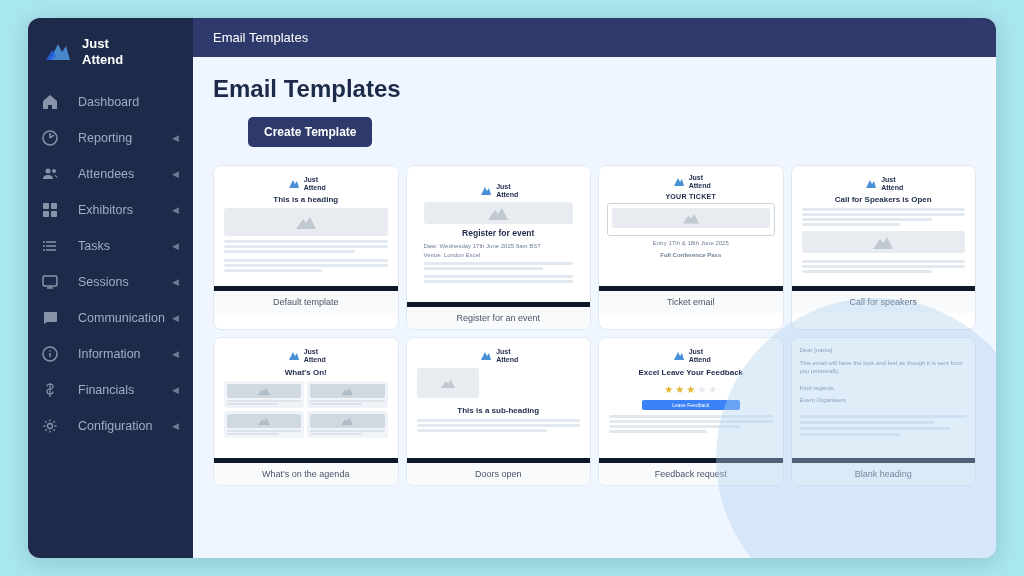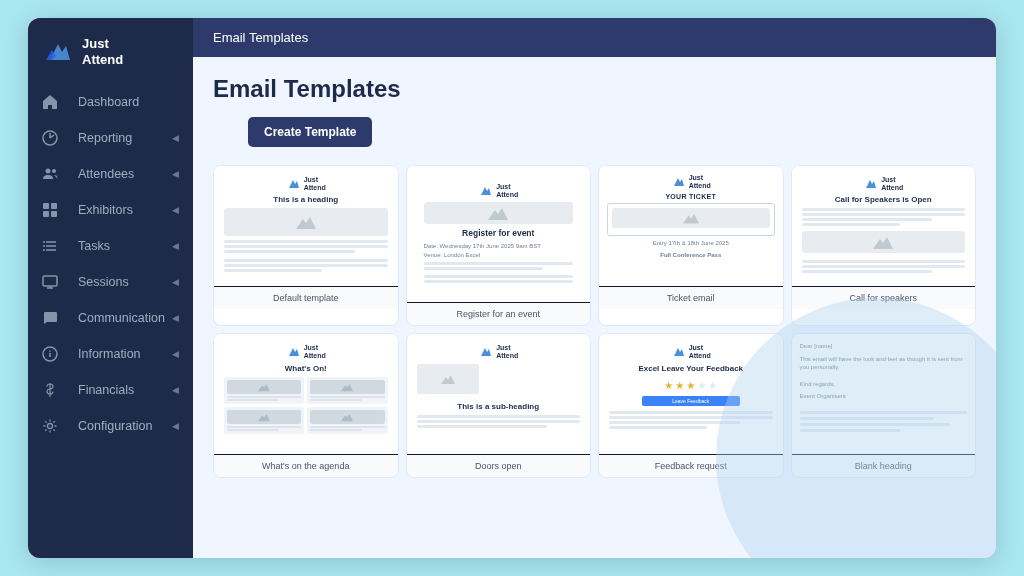--- a/index.html
+++ b/index.html
@@ -180,21 +180,21 @@
       background: #e2e8f0;
       border-radius: 2px;
       margin-bottom: 2px;
     }
     .card-text-line.short { width: 60%; }
     .card-text-line.med { width: 80%; }
     .card-text-line.full { width: 100%; }
     .card-footer {
       padding: 6px 10px;
       background: #f8fafc;
-      border-top: 1px solid #0f172a;
+      border-top: 5px solid #0f172a;
       font-size: 9px;
       color: #4a5568;
       font-weight: 500;
       text-align: center;
     }
     
     .card-register-preview {
       padding: 17px;
     }
     .card-register-preview .card-heading {

